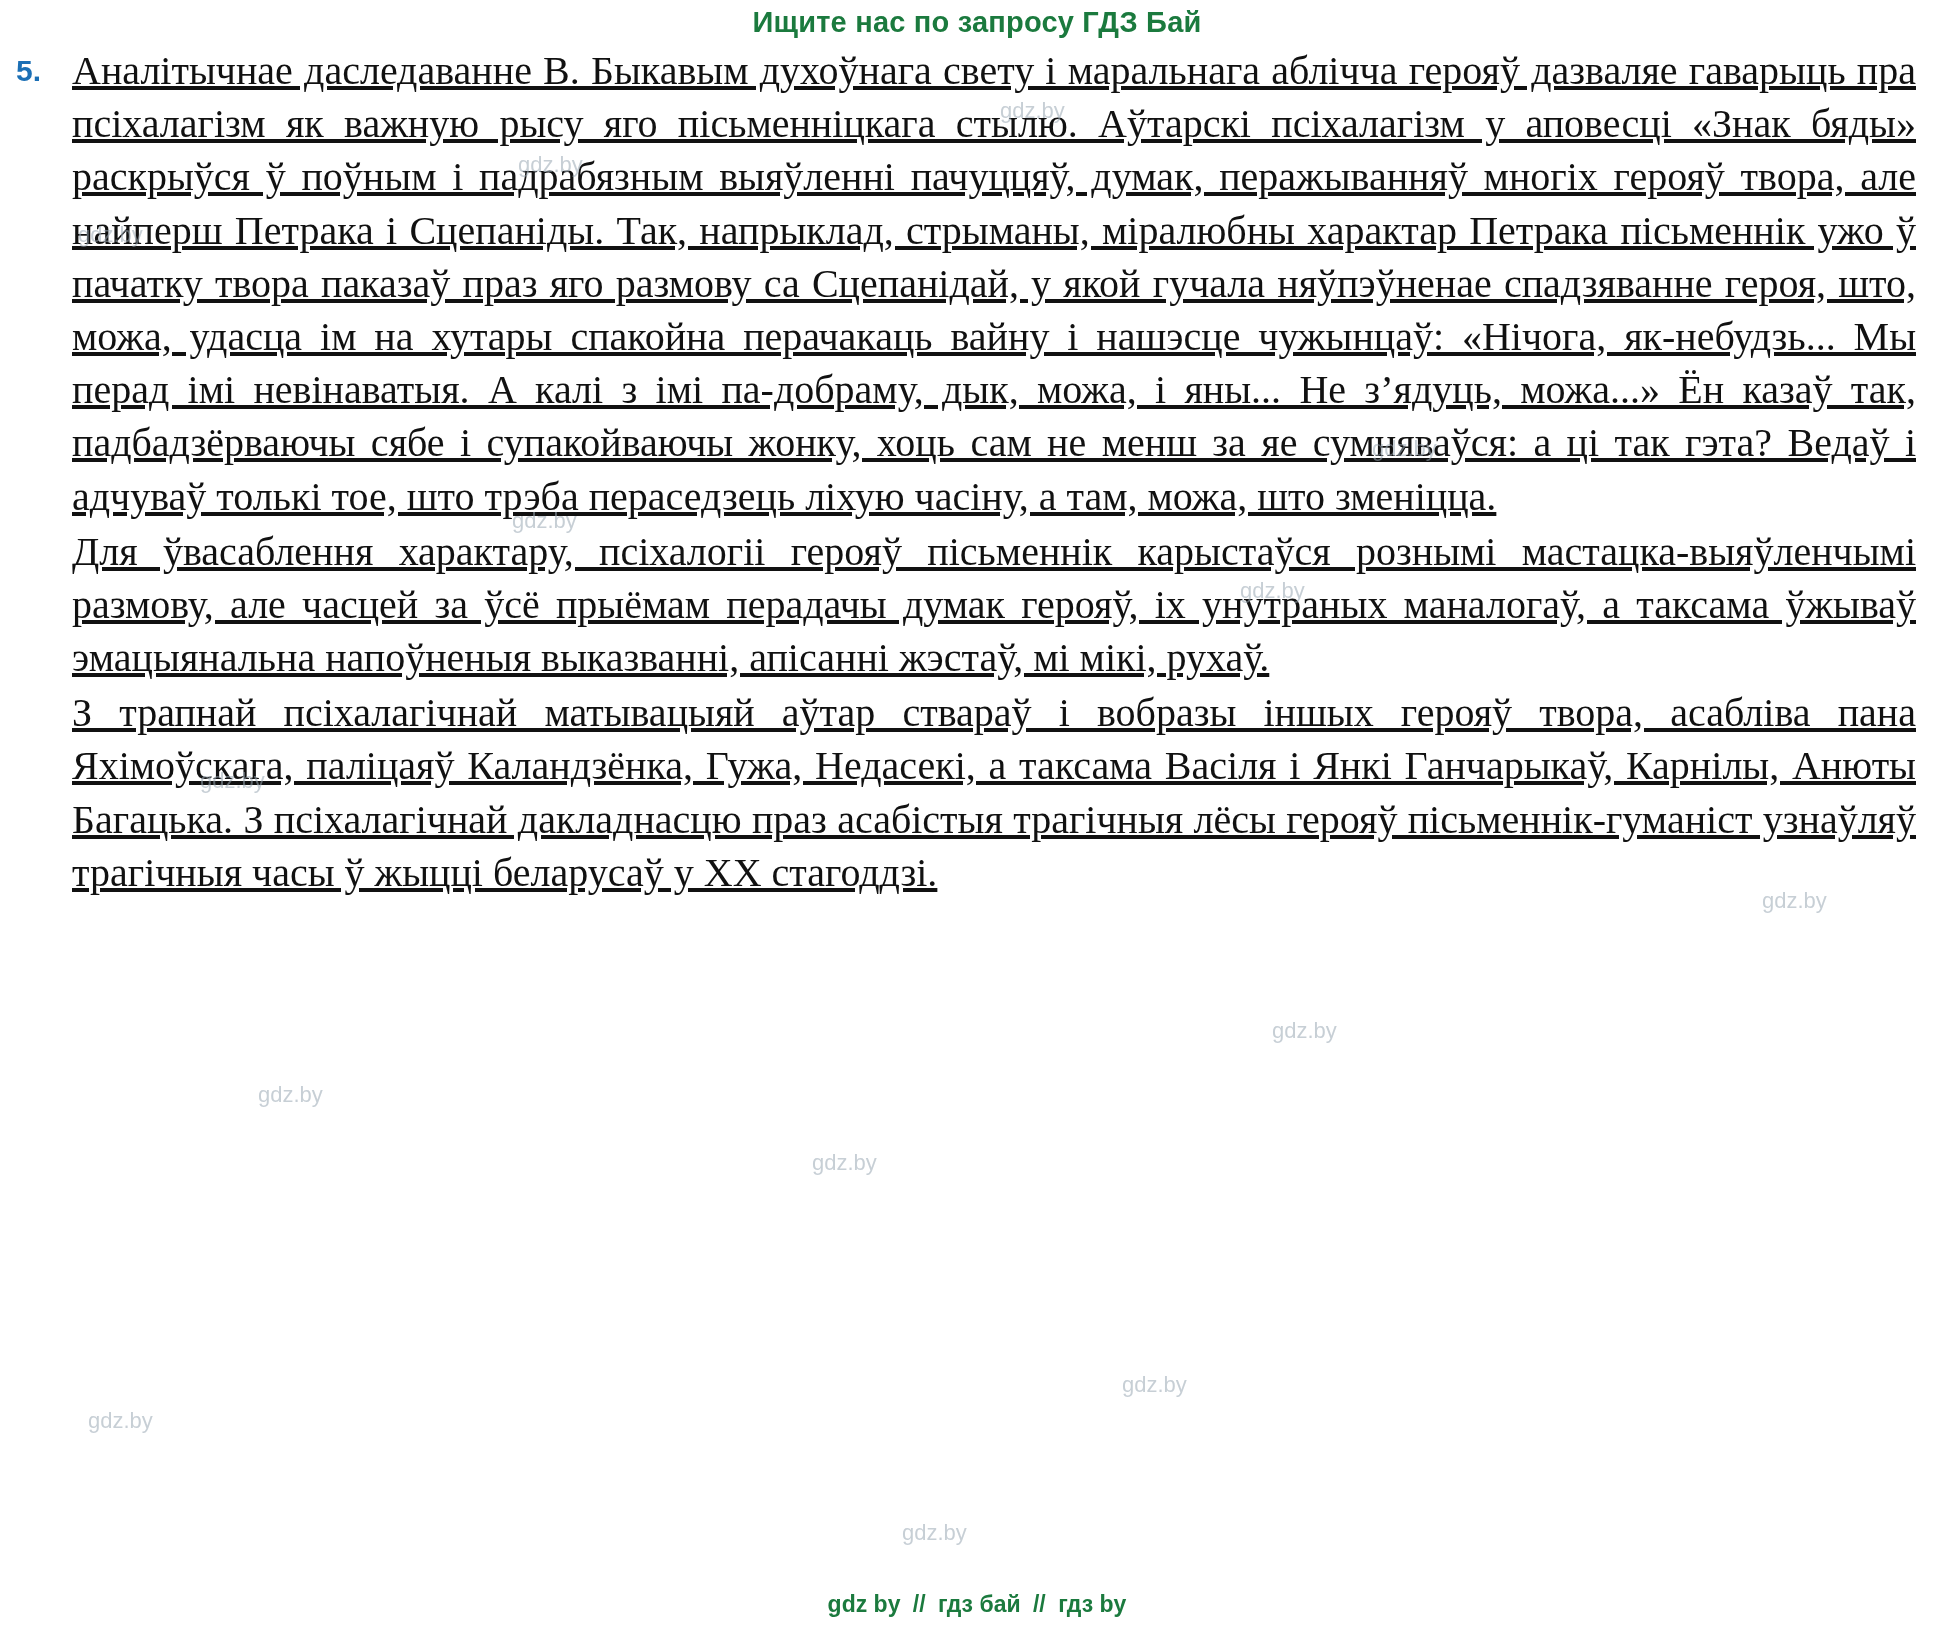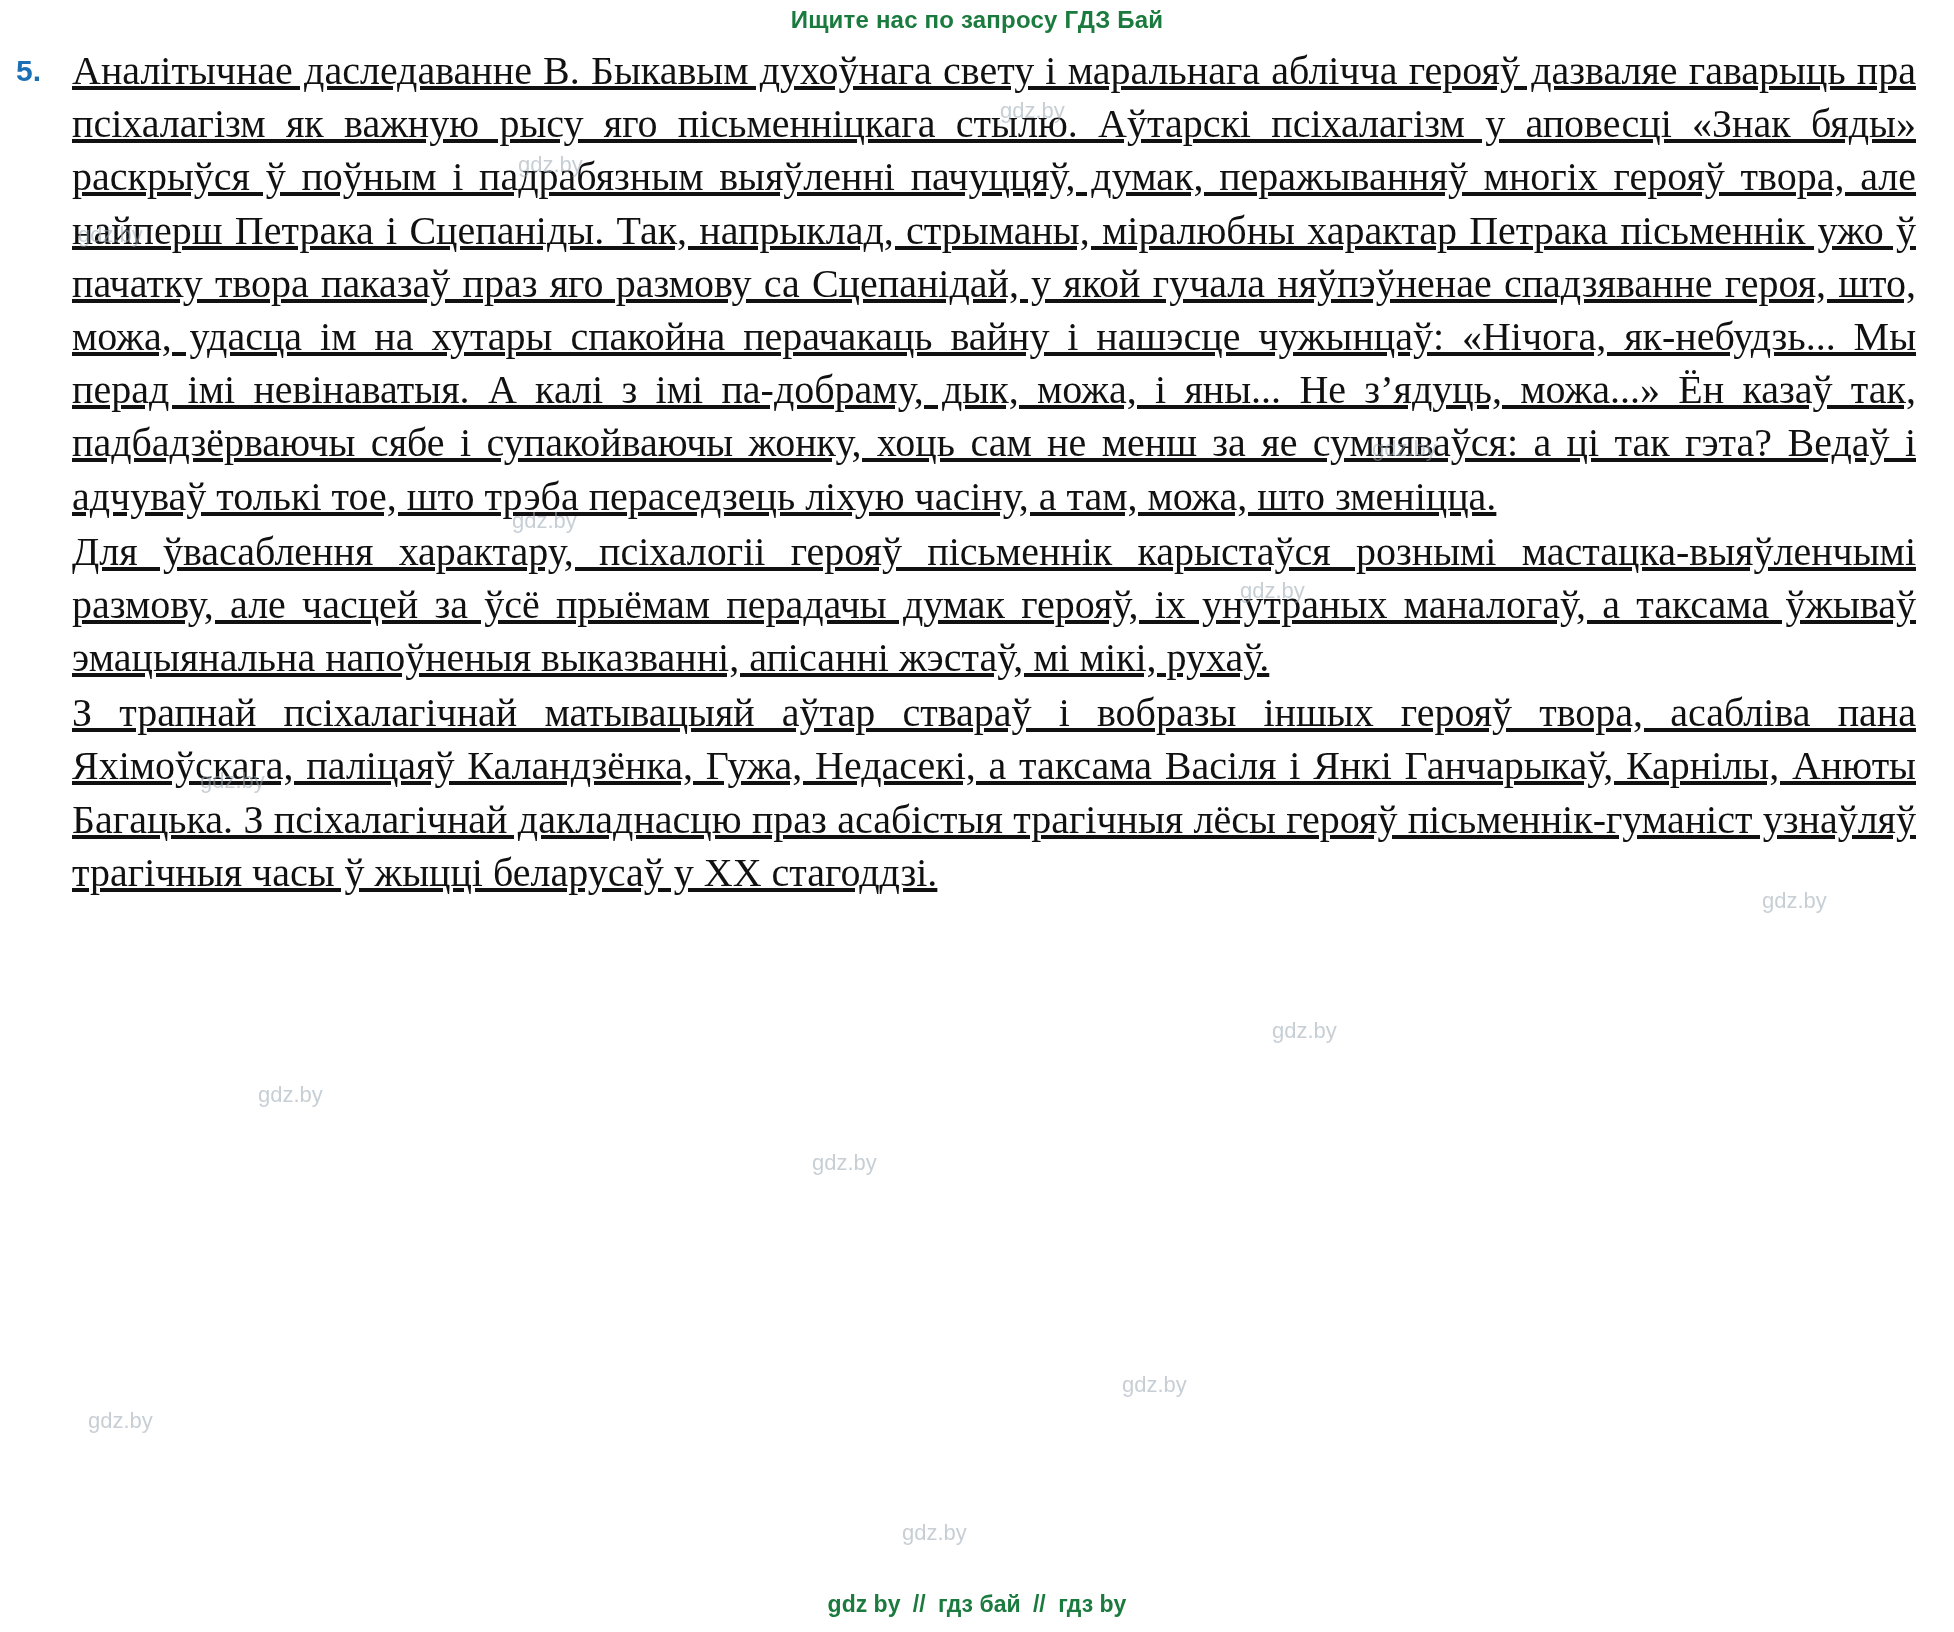--- a/index.html
+++ b/index.html
@@ -20,21 +20,21 @@
     height: 1632px;
     box-sizing: border-box;
   }
   .top-banner {
     position: absolute;
     top: 0px;
     left: 0;
     width: 100%;
     text-align: center;
     font-family: "Liberation Sans", sans-serif;
-    font-size: 24px;
+    font-size: 29px;
     font-weight: bold;
     color: #1b7a3e;
     letter-spacing: 0.2px;
     padding-top: 6px;
   }
   .content {
     position: absolute;
     top: 44px;
     left: 16px;
     width: 1900px;

